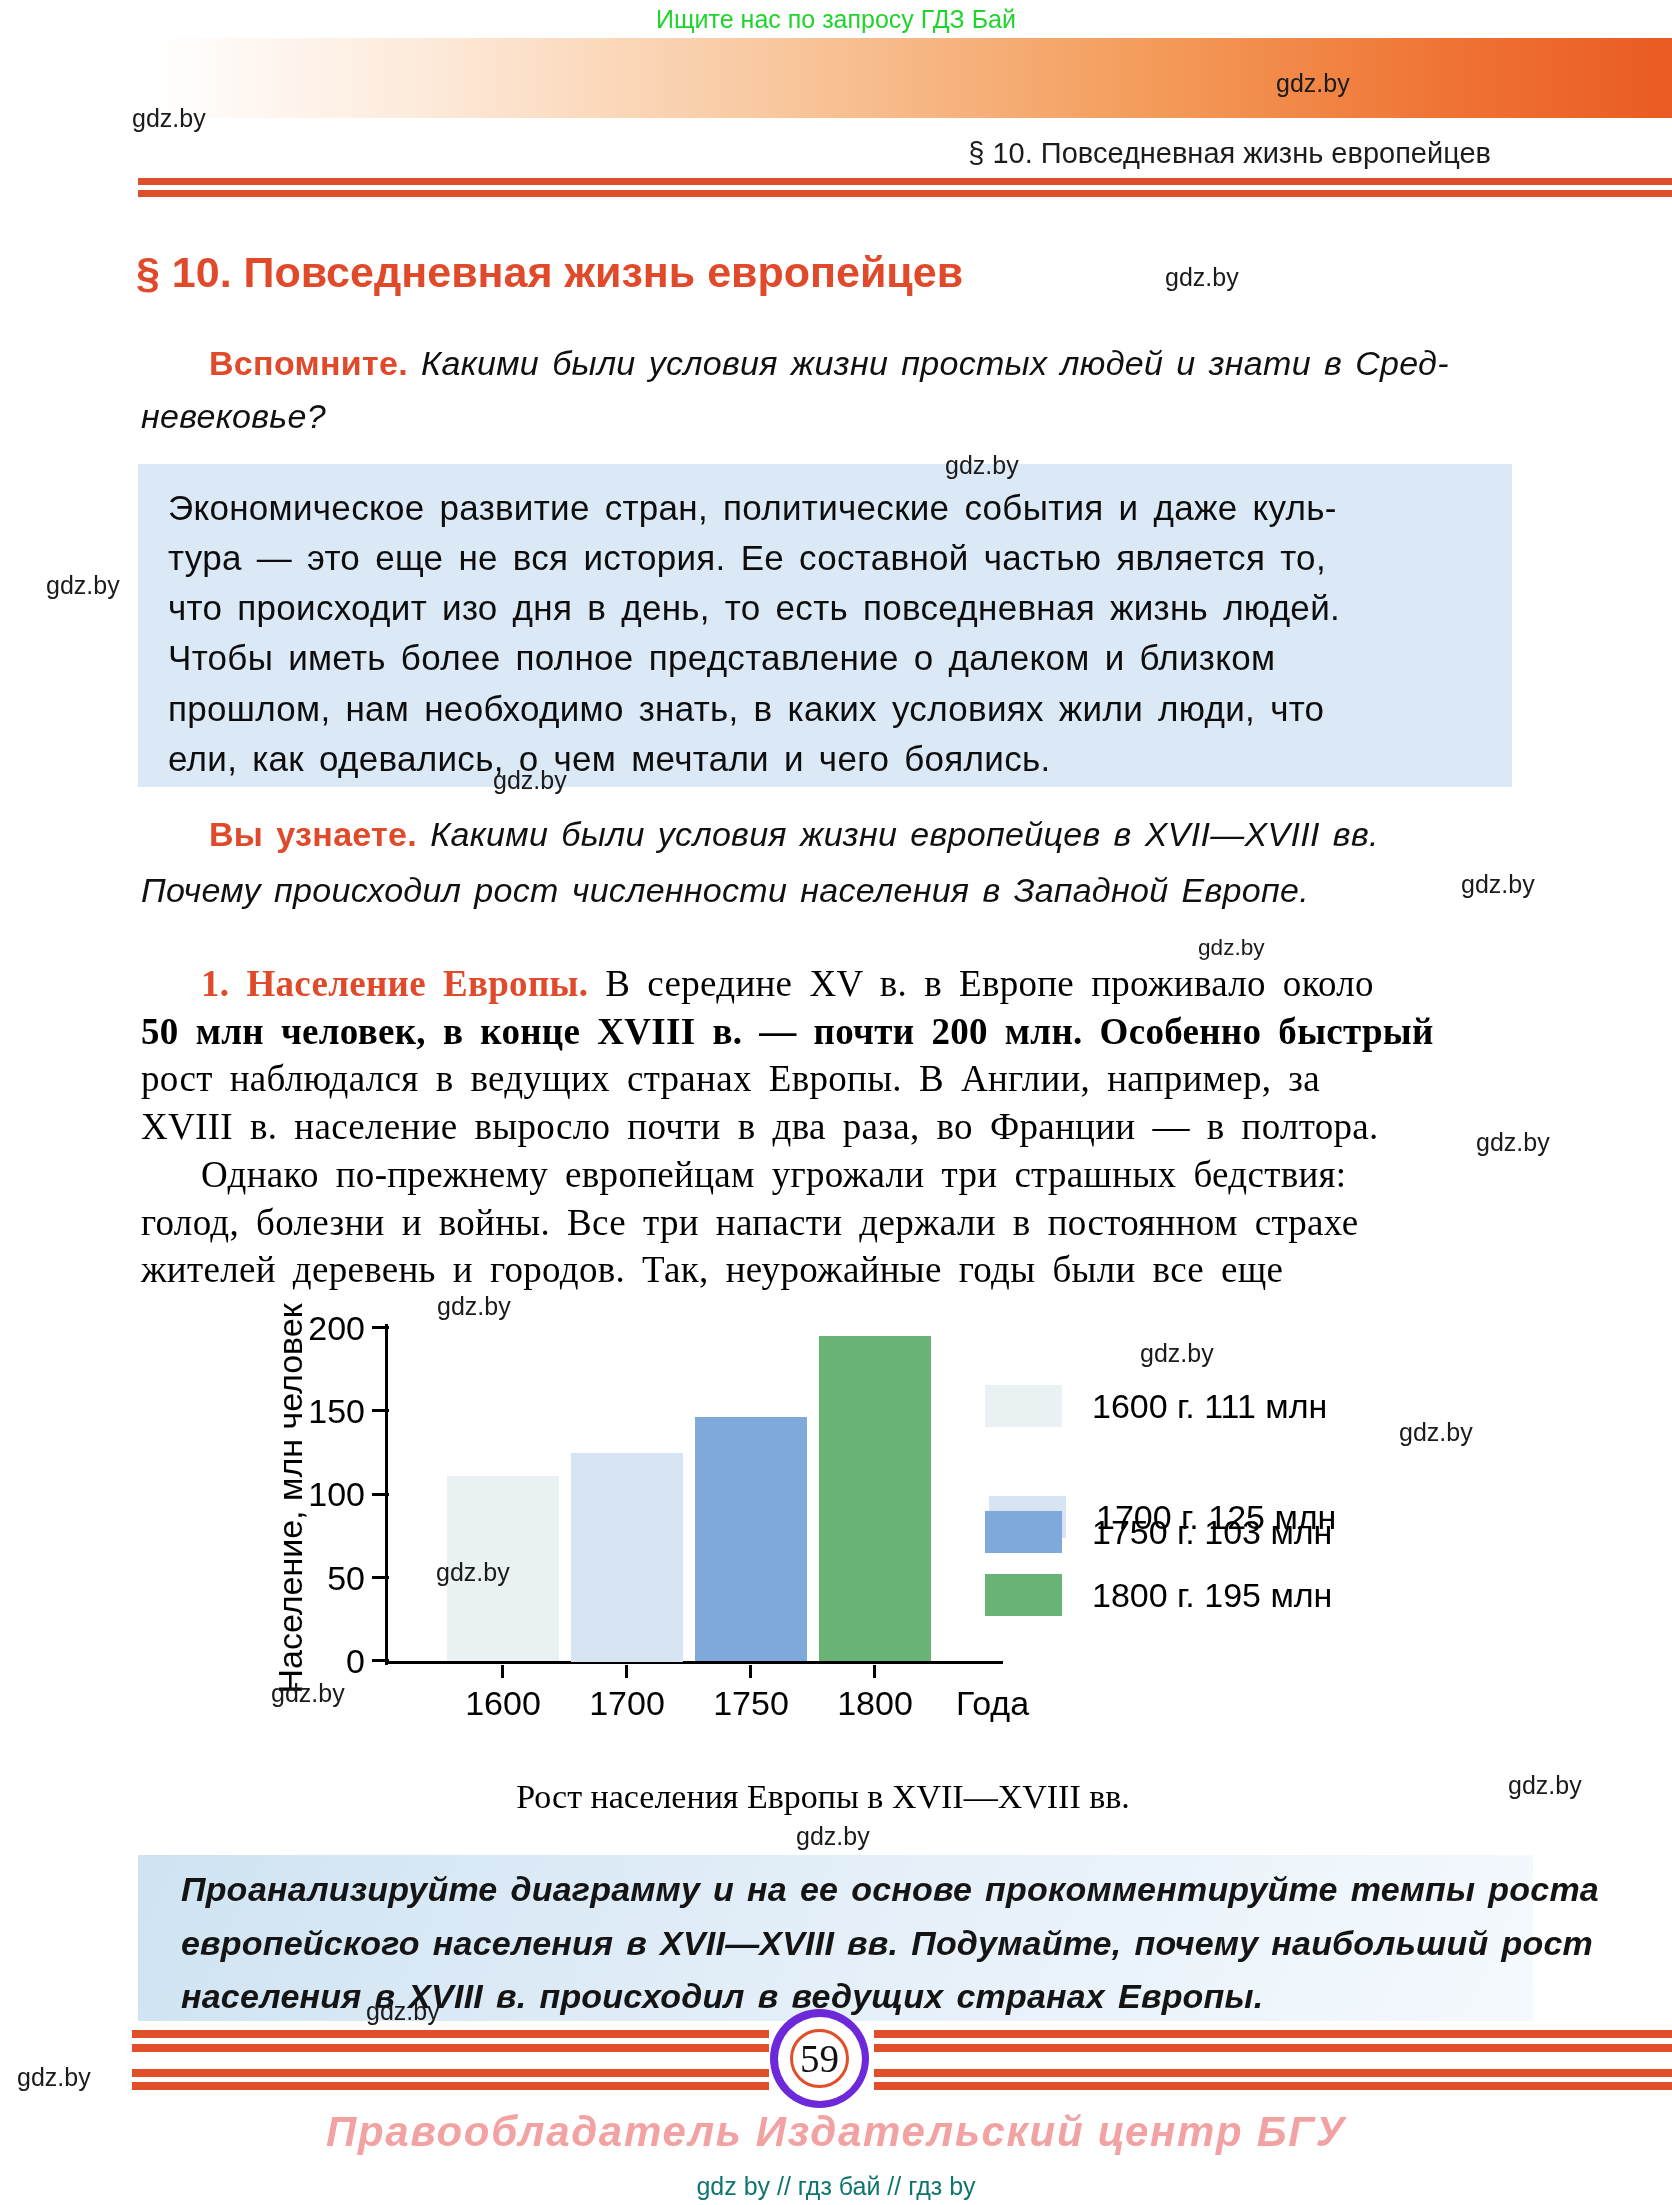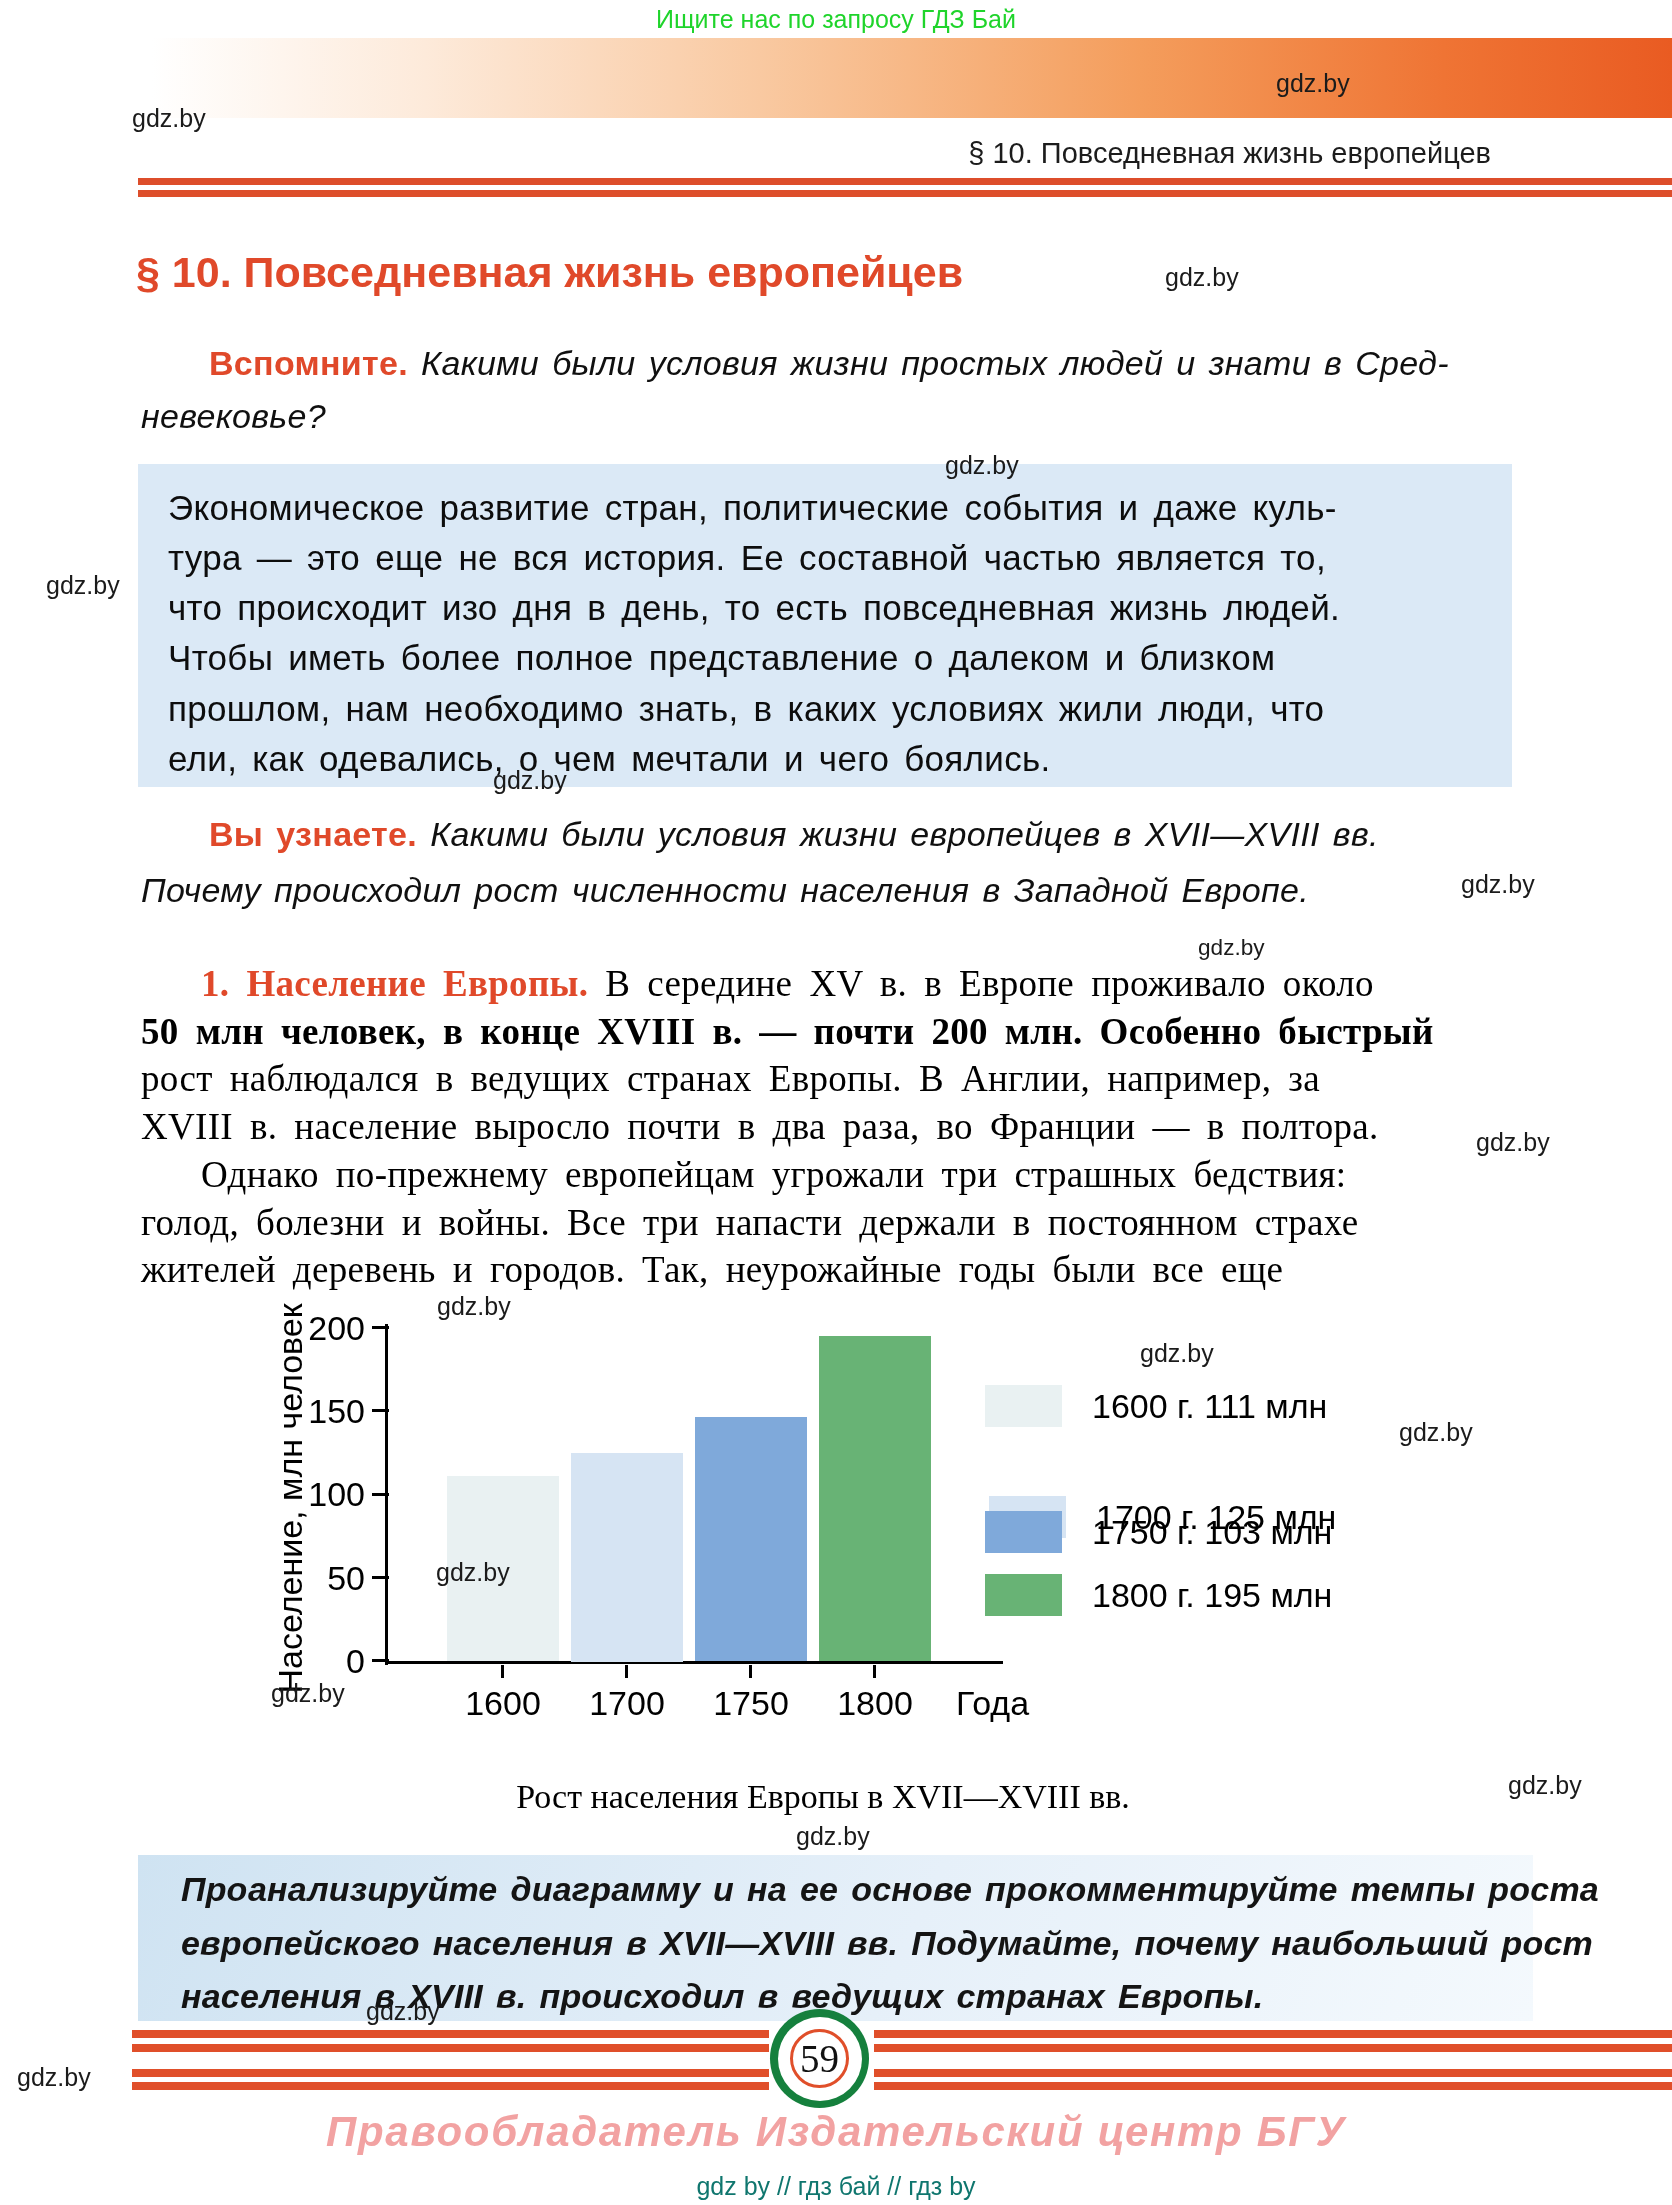--- a/index.html
+++ b/index.html
@@ -39,21 +39,21 @@
   #chart .legend-swatch{width:77px;height:42px;flex:0 0 auto;}
   #chart .legend-label{font-size:34px;white-space:nowrap;}
   .chart-caption{position:absolute;left:138px;top:1778px;width:1370px;text-align:center;
     font-family:"Liberation Serif",serif;font-size:34px;color:#000;}
   
   .task-box{position:absolute;left:138px;top:1855px;width:1395px;height:166px;
     background:linear-gradient(115deg,#cfe3f2 0%,#e6f0f9 55%,#f4f9fd 100%);}
   .task-line{position:absolute;left:181px;font-size:34px;font-style:italic;font-weight:700;color:#141414;white-space:nowrap;letter-spacing:0.2px;word-spacing:3.4px;}
   
   .foot-rule{position:absolute;height:7.5px;background:#e04f2a;}
-  .pg-circle{position:absolute;left:770px;top:2009px;width:99px;height:99px;border-radius:50%;background:#15803d;}
+  .pg-circle{position:absolute;left:770px;top:2009px;width:99px;height:99px;border-radius:50%;background:#6d28d9;}
   .pg-circle-mid{position:absolute;inset:7.5px;border-radius:50%;background:#fff;}
   .pg-circle-in{position:absolute;inset:12.6px;border:3.4px solid #e04f2a;border-radius:50%;background:#fff;
     display:flex;align-items:center;justify-content:center;}
   .pg-num{font-family:"Liberation Serif",serif;font-size:39px;color:#111;}
   .copyright{position:absolute;left:0;top:2108px;width:100%;text-align:center;
     font-size:42px;font-style:italic;font-weight:600;letter-spacing:1.7px;color:#f2a2a2;}
   .bottom-links{position:absolute;left:0;top:2172px;width:100%;text-align:center;font-size:25px;color:#0f766e;}
 </style>
 </head>
 <body>

